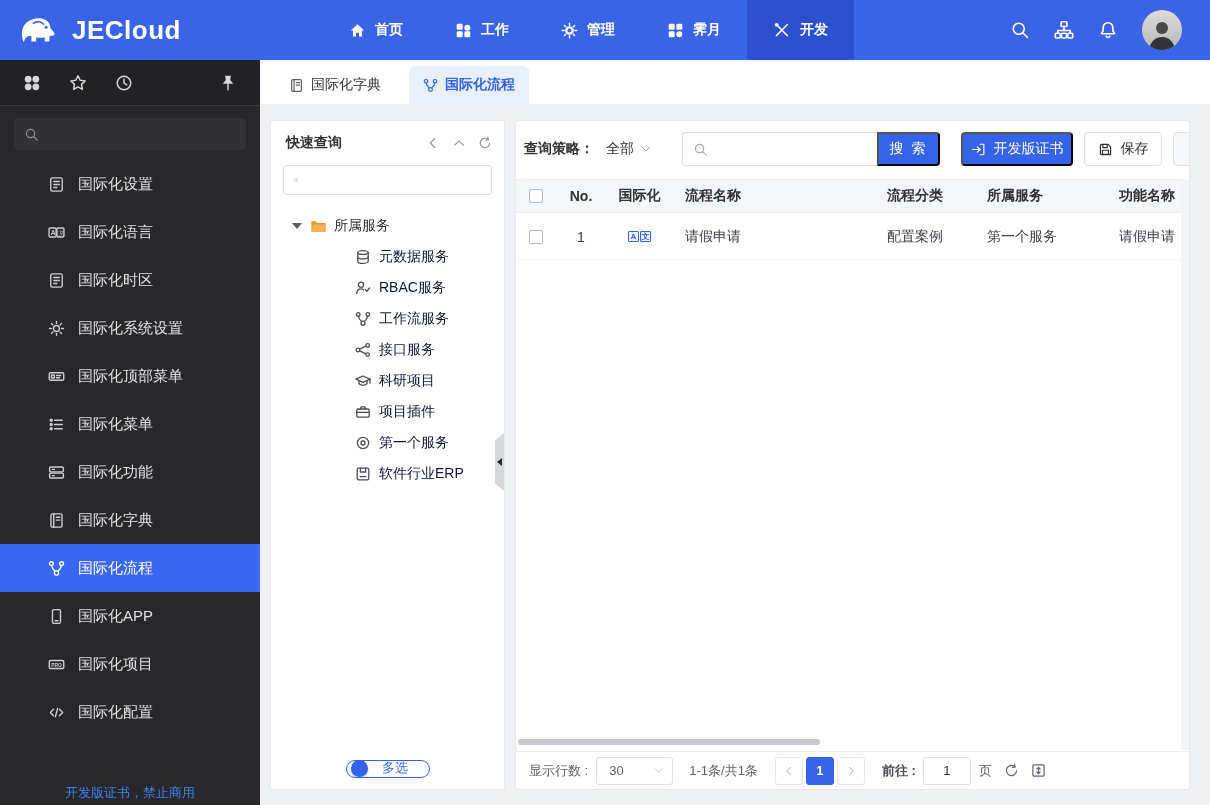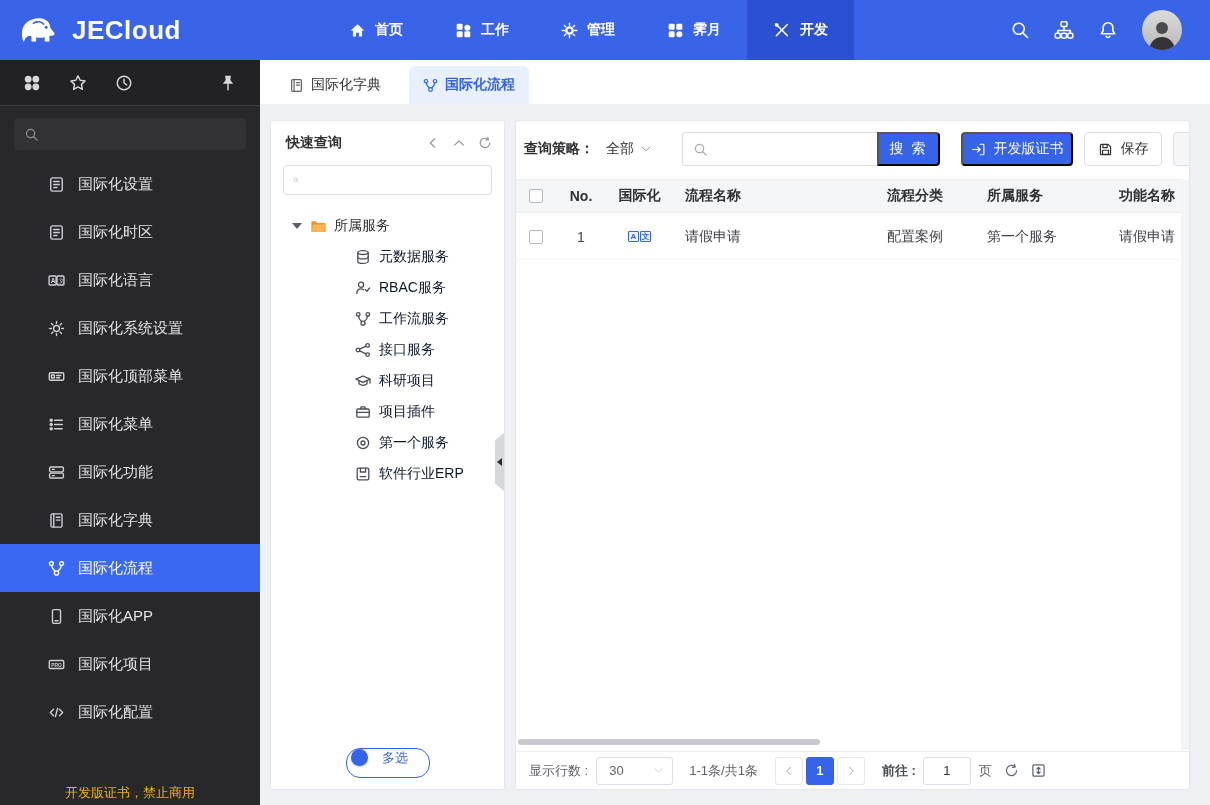--- a/index.html
+++ b/index.html
@@ -25,21 +25,21 @@
   .side-iconbar{height:46px;display:flex;align-items:center;gap:28px;padding:0 23px;background:#222226;border-bottom:1px solid #39393E;color:#D8D8DB}
   .side-iconbar .si{width:18px;height:18px;cursor:pointer}
   .pin{margin-left:auto}
   .side-search{margin:12px 14px 10px;height:32px;background:#323236;border-radius:4px;display:flex;align-items:center;padding:0 10px;gap:8px;color:#8F8F94}
   .side-search input{flex:1;background:transparent;border:none;outline:none;color:#ddd;font-size:13px}
   .menu{margin-top:6px}
   .menu-item{height:48px;display:flex;align-items:center;padding-left:48px;gap:13px;font-size:15px;cursor:pointer;color:#E2E2E5}
   .menu-item .mi{width:17px;height:17px;color:#CFCFD4;flex:0 0 auto}
   .menu-item.active{background:#3B68F2;color:#fff}
   .menu-item.active .mi{color:#fff}
-  .side-note{position:absolute;left:0;bottom:3px;width:100%;text-align:center;font-size:13px;color:#eab308}
+  .side-note{position:absolute;left:0;bottom:3px;width:100%;text-align:center;font-size:13px;color:#3b82f6}
 
   
   .content{position:absolute;left:260px;top:60px;width:950px;height:745px}
   .tabbar{height:44px;background:#fff;display:flex;align-items:flex-end;padding-left:15px;gap:14px}
   .tab{height:38px;display:flex;align-items:center;gap:7px;padding:0 14px;font-size:14px;color:#303133;cursor:pointer}
   .tab .ti{width:15px;height:15px;color:#606266}
   .tab.active{background:#E8F0FD;border-radius:6px 6px 0 0;color:#3563E9;font-weight:600}
   .tab.active .ti{color:#3563E9}
   .workspace{position:absolute;left:0;top:44px;width:950px;height:701px;background:#EEF0F4}
 
@@ -48,21 +48,21 @@
   .qhead{display:flex;align-items:center;padding:13px 12px 9px 15px;font-weight:600;color:#303133}
   .qhead-icons{margin-left:auto;display:flex;gap:12px;color:#909399}
   .qhead-icons .qi{width:14px;height:14px;cursor:pointer}
   .qsearch{margin:4px 12px 0;height:30px;border:1px solid #DCDFE6;border-radius:4px;display:flex;align-items:center;gap:7px;padding:0 9px;color:#A8ABB2}
   .qsearch input{flex:1;border:none;outline:none;font-size:13px}
   .tree{margin-top:16px}
   .tree-root{display:flex;align-items:center;gap:8px;padding-left:21px;height:30px;color:#303133;cursor:pointer}
   .caret{width:0;height:0;border-left:5px solid transparent;border-right:5px solid transparent;border-top:6px solid #5a5e66}
   .tree-child{display:flex;align-items:center;gap:8px;padding-left:84px;height:31px;color:#0f172a;cursor:pointer}
   .tree-child .ci,.tree-root .ci{width:16px;height:16px;color:#4a4d53;flex:0 0 auto}
-  .multi-toggle{position:absolute;left:50%;transform:translateX(-50%);bottom:11px;width:84px;height:30px;border:1.5px solid #3563E9;border-radius:14px;display:flex;align-items:flex-start;cursor:pointer;background:#fff}
+  .multi-toggle{position:absolute;left:50%;transform:translateX(-50%);bottom:11px;width:84px;height:18px;border:1.5px solid #3563E9;border-radius:14px;display:flex;align-items:flex-end;cursor:pointer;background:#fff}
   .multi-dot{width:17px;height:17px;border-radius:50%;background:#3563E9;margin-left:4px;box-shadow:0 1px 2px rgba(53,99,233,.4)}
   .multi-label{flex:1;text-align:center;color:#3563E9;font-size:13px;padding-right:6px}
   .qhandle{position:absolute;right:0;top:312px;width:9px;height:58px;background:#D7D8DC;clip-path:polygon(100% 0,100% 100%,0 87%,0 13%);display:flex;align-items:center;justify-content:center;cursor:pointer}
   .qhandle::before{content:"";width:0;height:0;border-top:4px solid transparent;border-bottom:4px solid transparent;border-right:5px solid #2b2b2e}
 
   
   .mpanel{position:absolute;left:255px;top:16px;width:675px;height:670px;background:#fff;border:1px solid #E6E8EC;border-radius:3px;overflow:hidden}
   .toolbar{position:absolute;left:0;top:10px;width:100%;height:36px;display:flex;align-items:center}
   .strategy-label{margin-left:8px;font-weight:600;color:#303133}
   .strategy-val{display:flex;align-items:center;gap:6px;margin-left:12px;color:#303133;cursor:pointer}
@@ -249,39 +249,39 @@
               <rect x="2.6" y="1.8" width="10.8" height="12.4" rx="1.5"></rect>
               <line x1="5.4" y1="5.2" x2="10.6" y2="5.2"></line>
               <line x1="5.4" y1="8" x2="10.6" y2="8"></line>
               <line x1="5.4" y1="10.8" x2="8.4" y2="10.8"></line>
             </g>
           </svg>
         <span>国际化设置</span>
       </div>
       <div class="menu-item">
         <svg class="mi" viewBox="0 0 16 16">
+            <g class="ic" stroke-width="1.1">
+              <rect x="1" y="3.8" width="6.6" height="8.4" rx="1"></rect>
+              <rect x="8.4" y="3.8" width="6.6" height="8.4" rx="1"></rect>
+            </g>
+            <text x="2.7" y="10.4" font-size="6.2" fill="currentColor" stroke="none" font-weight="bold">A</text>
+            <text x="9.6" y="10.6" font-size="6" fill="currentColor" stroke="none">文</text>
+          </svg>
+        <span>国际化语言</span>
+      </div>
+      <div class="menu-item">
+        <svg class="mi" viewBox="0 0 16 16">
             <g class="ic">
               <rect x="2.6" y="1.8" width="10.8" height="12.4" rx="1.5"></rect>
               <line x1="5.4" y1="5.2" x2="10.6" y2="5.2"></line>
               <line x1="5.4" y1="8" x2="10.6" y2="8"></line>
               <line x1="5.4" y1="10.8" x2="8.4" y2="10.8"></line>
             </g>
           </svg>
         <span>国际化时区</span>
-      </div>
-      <div class="menu-item">
-        <svg class="mi" viewBox="0 0 16 16">
-            <g class="ic" stroke-width="1.1">
-              <rect x="1" y="3.8" width="6.6" height="8.4" rx="1"></rect>
-              <rect x="8.4" y="3.8" width="6.6" height="8.4" rx="1"></rect>
-            </g>
-            <text x="2.7" y="10.4" font-size="6.2" fill="currentColor" stroke="none" font-weight="bold">A</text>
-            <text x="9.6" y="10.6" font-size="6" fill="currentColor" stroke="none">文</text>
-          </svg>
-        <span>国际化语言</span>
       </div>
       <div class="menu-item">
         <svg class="mi" viewBox="0 0 16 16">
             <g class="ic" stroke-width="1.5">
               <circle cx="8" cy="8" r="2.8"></circle>
               <line x1="8" y1="1.4" x2="8" y2="3.2"></line>
               <line x1="8" y1="12.8" x2="8" y2="14.6"></line>
               <line x1="1.4" y1="8" x2="3.2" y2="8"></line>
               <line x1="12.8" y1="8" x2="14.6" y2="8"></line>
               <line x1="3.3" y1="3.3" x2="4.6" y2="4.6"></line>

